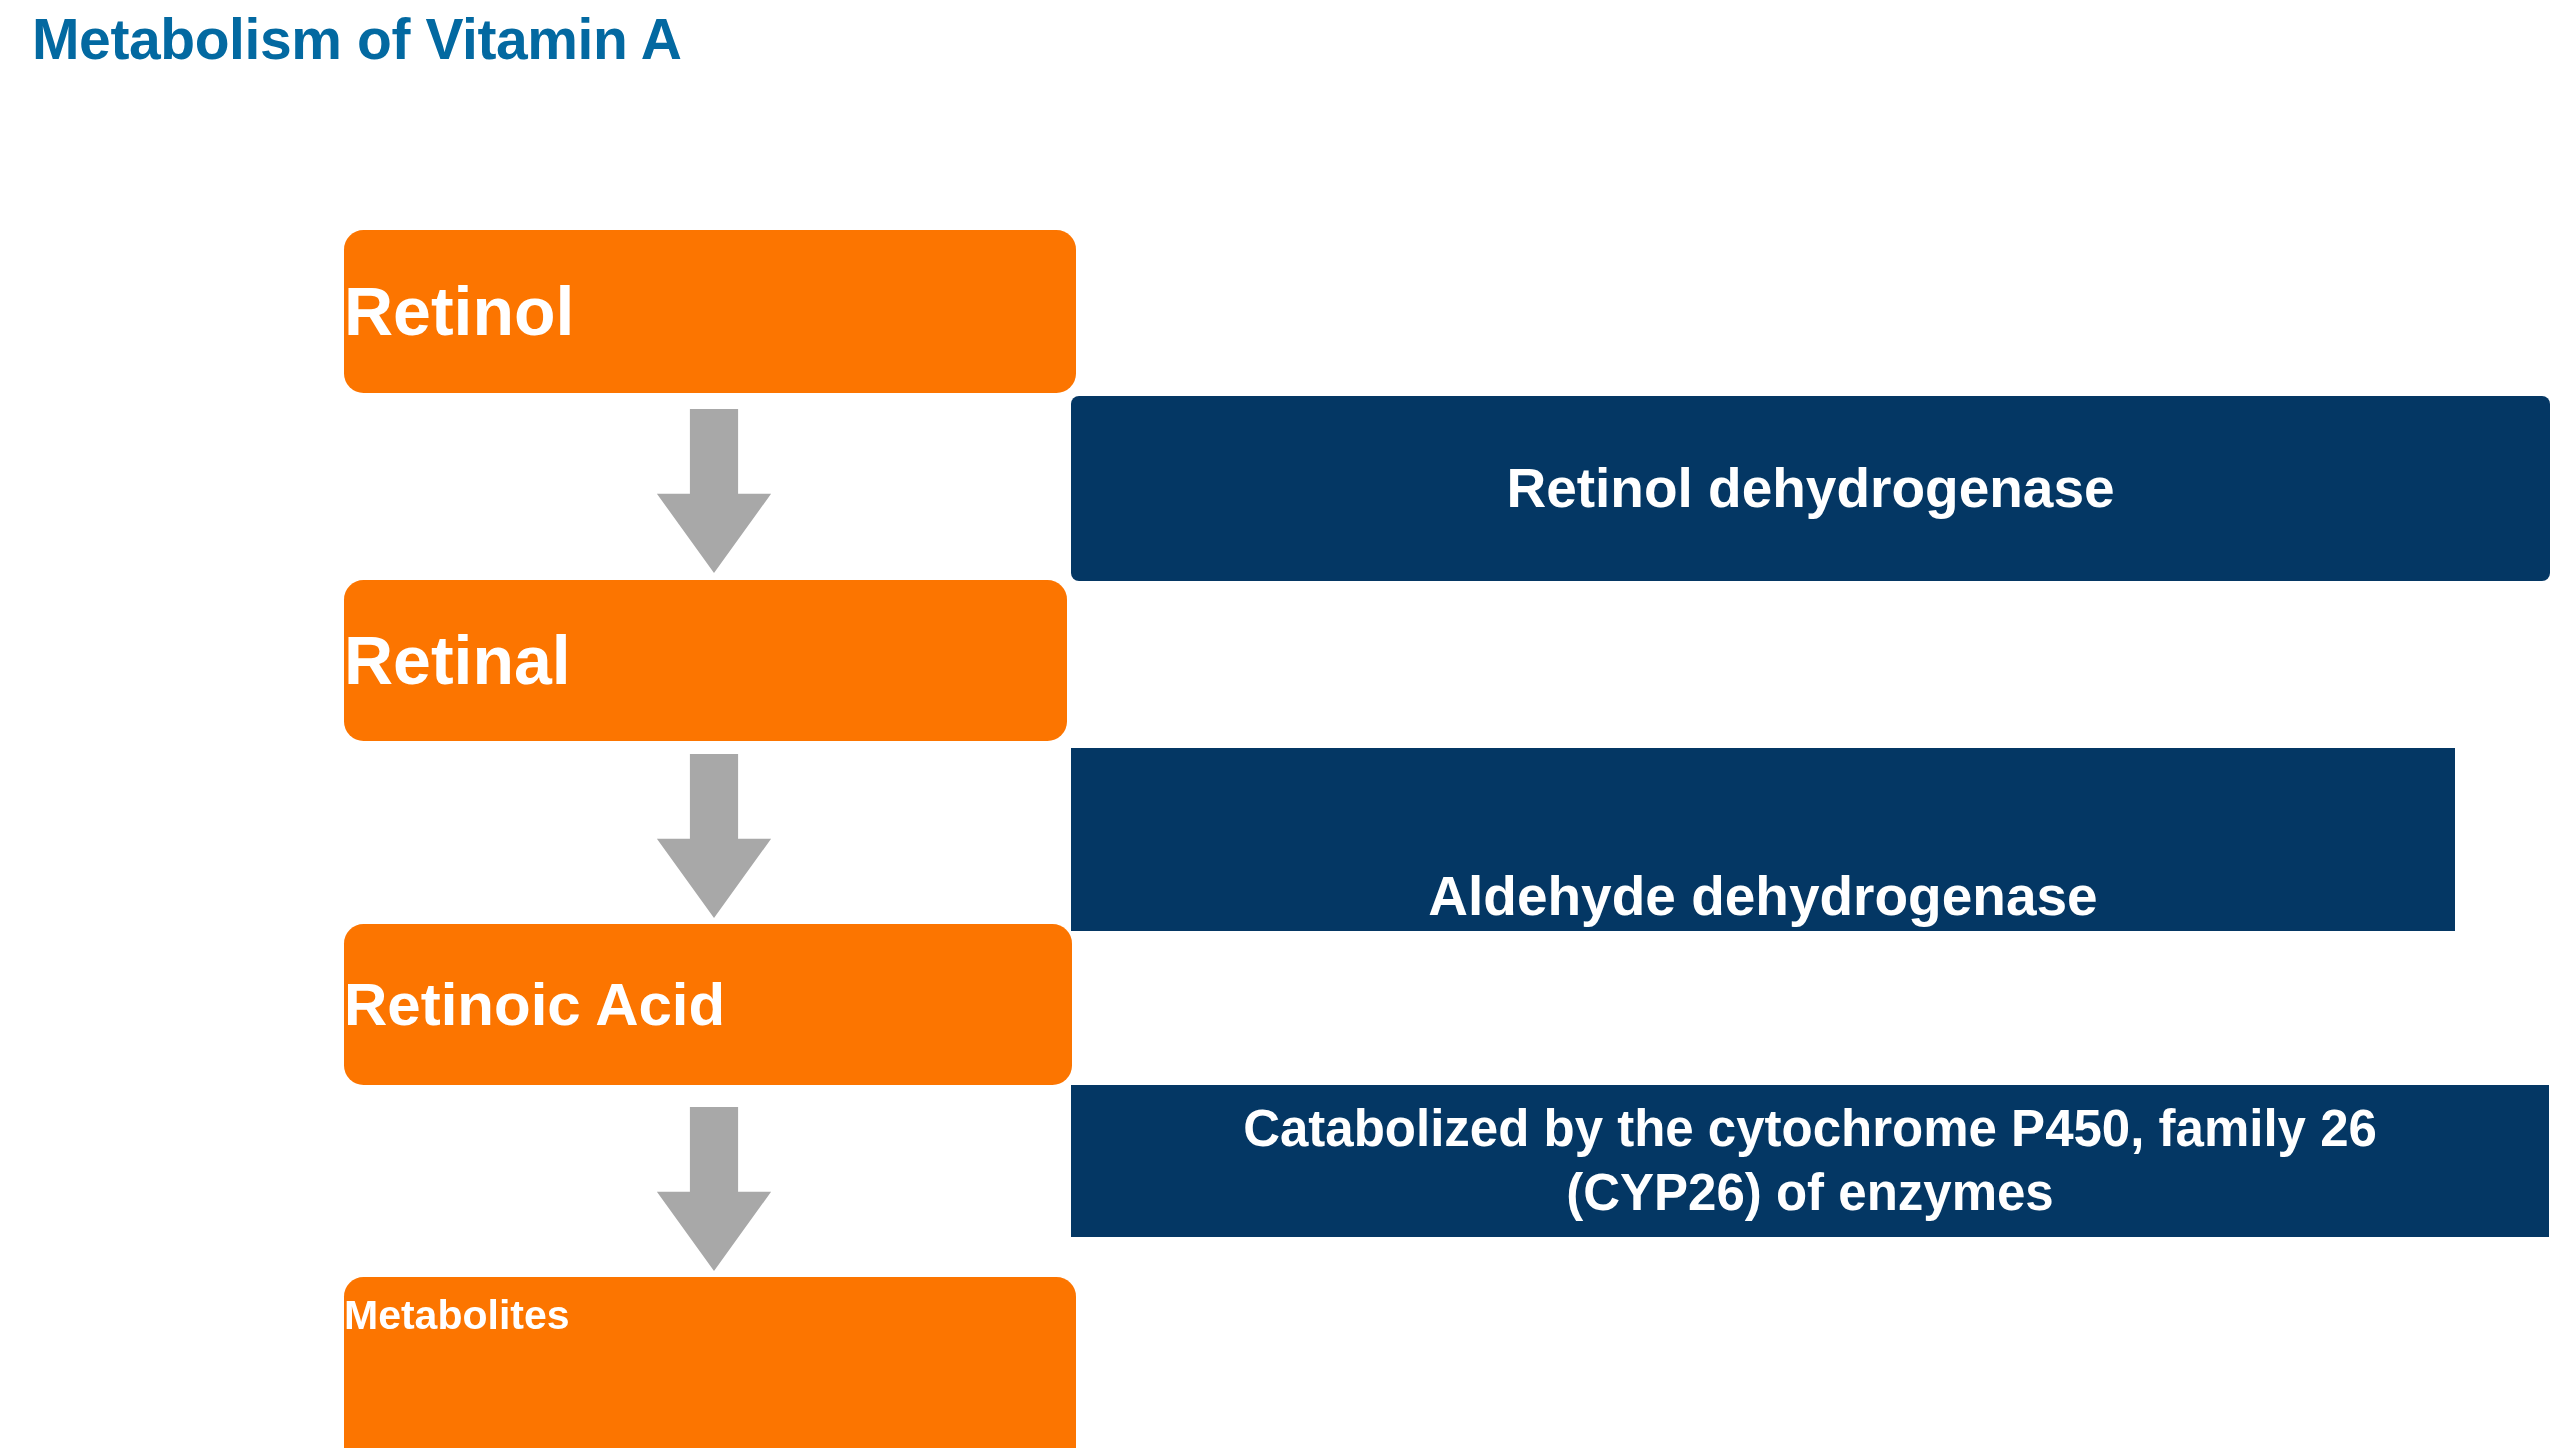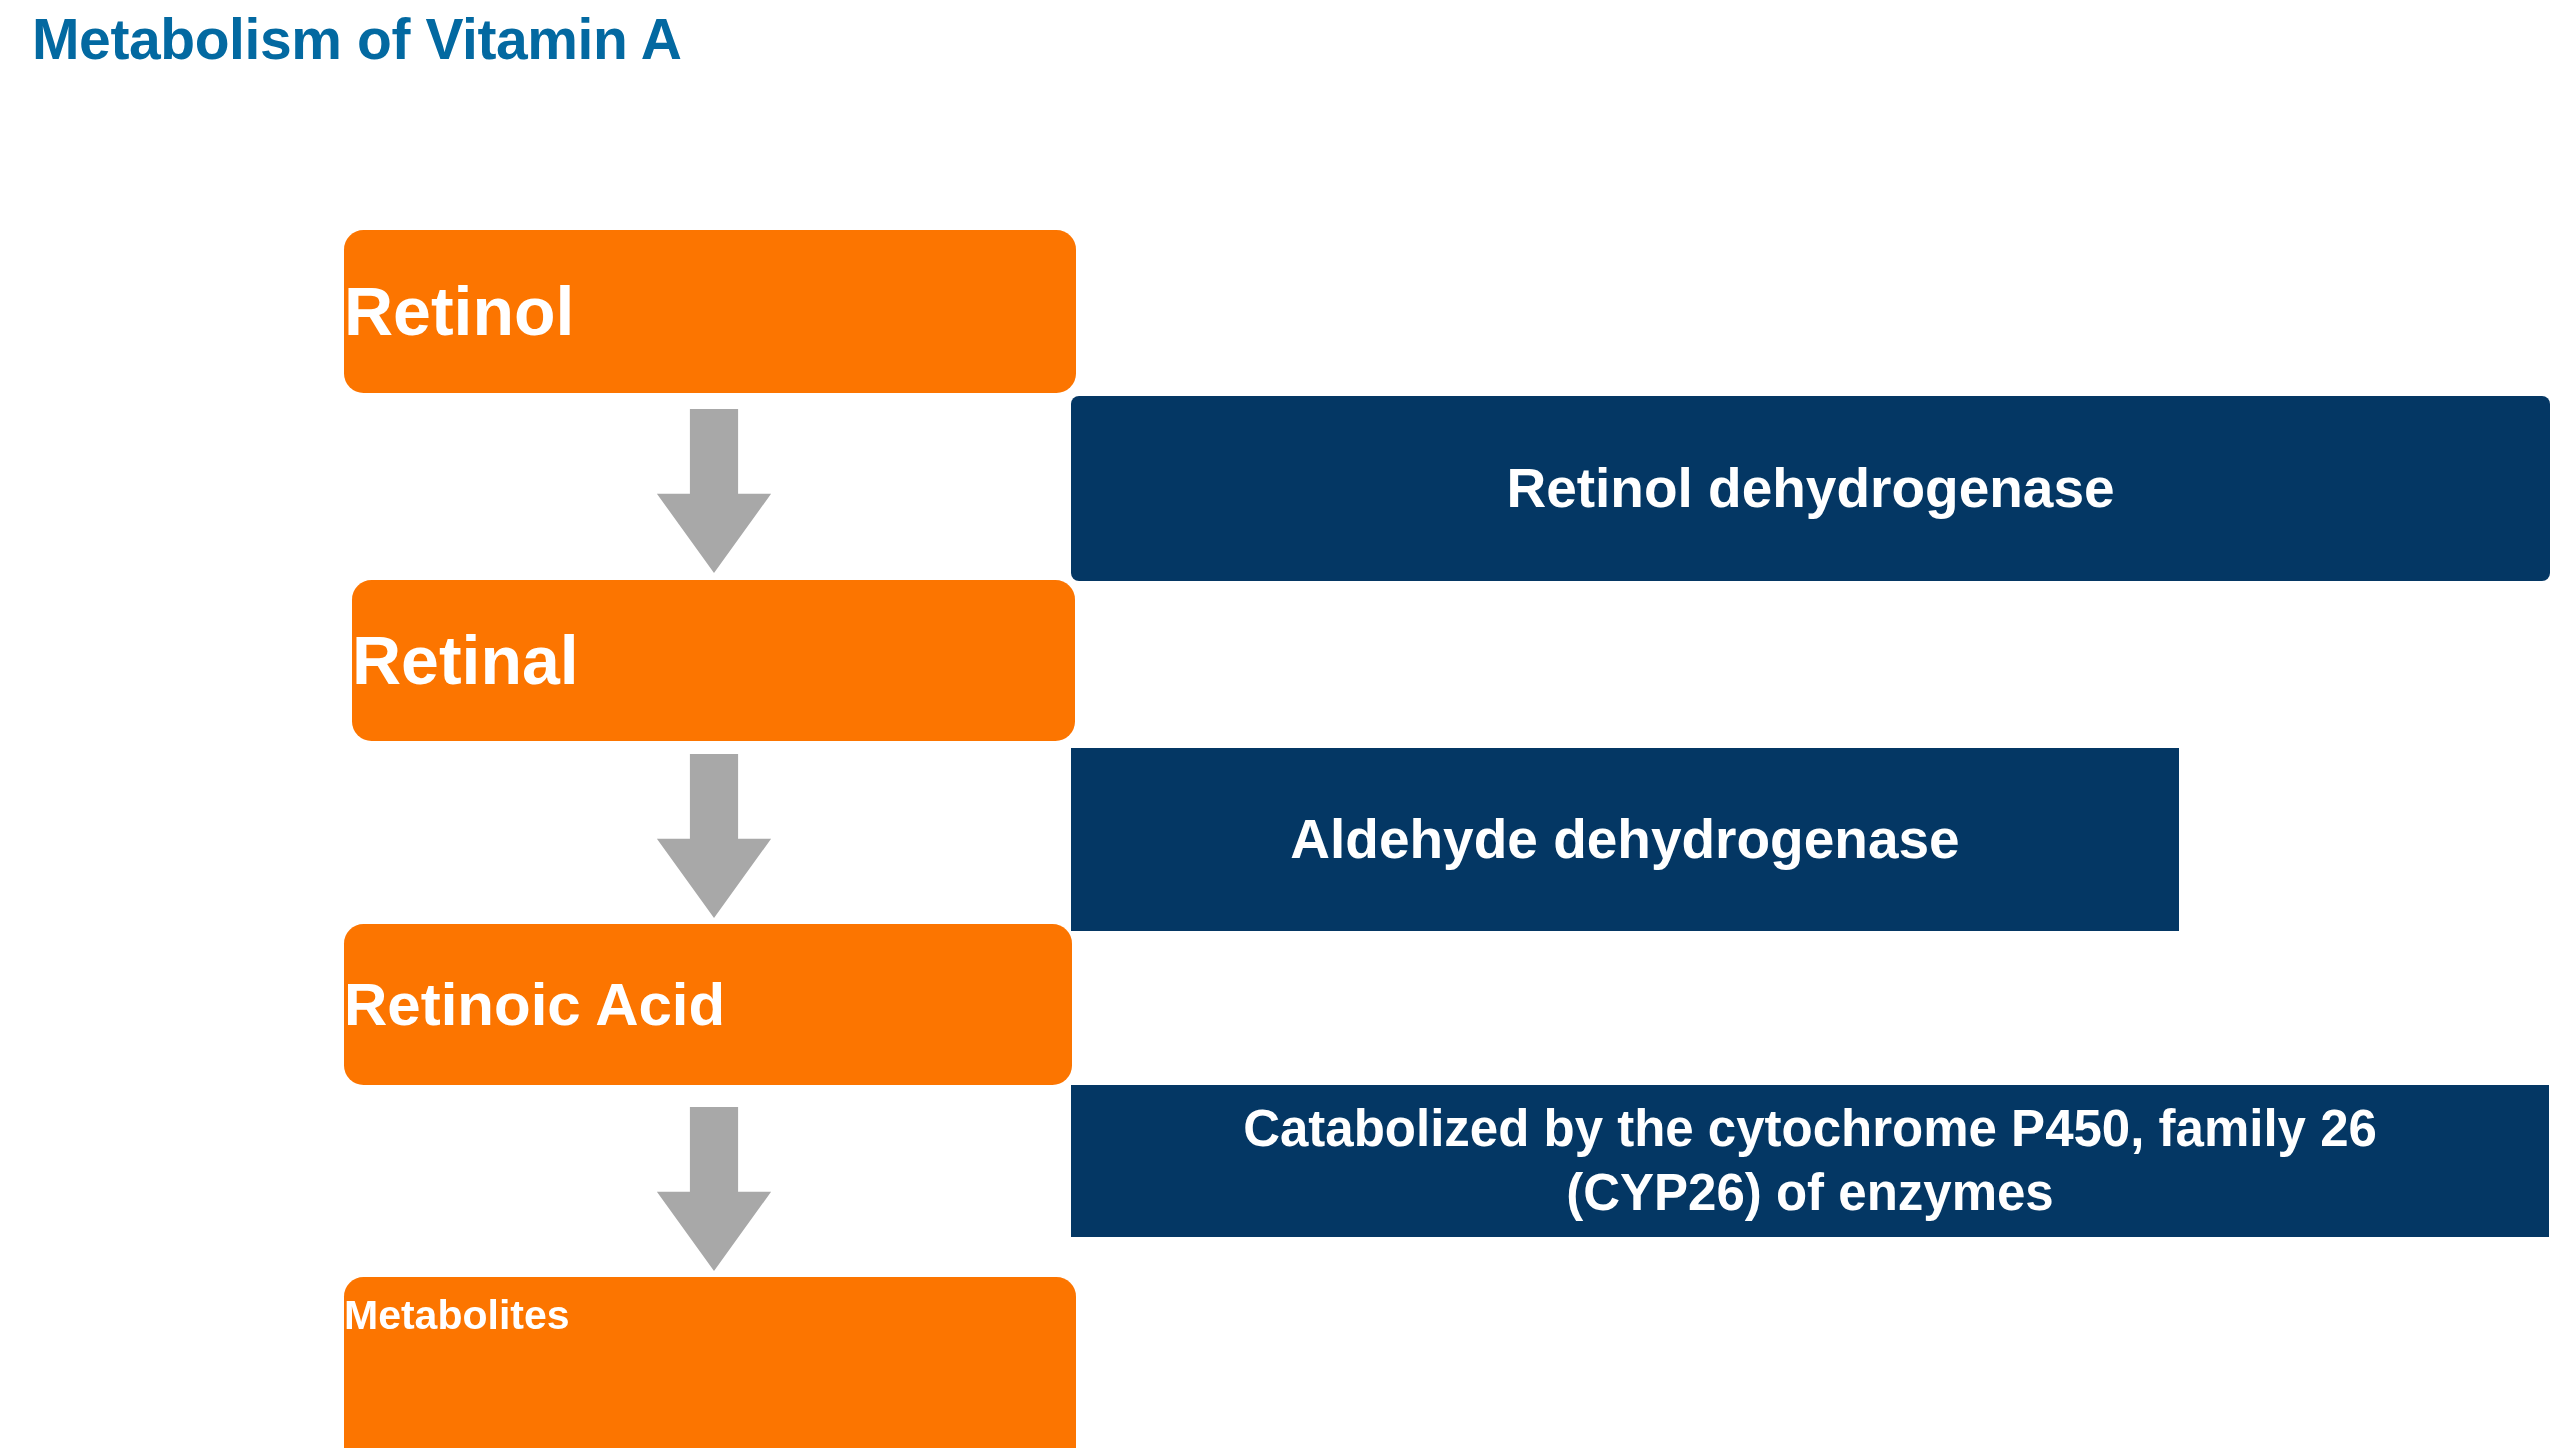--- a/index.html
+++ b/index.html
@@ -49,21 +49,20 @@
   }
   #node-retinol {
     left: 344px;  top: 230px;
     width: 732px; height: 163px;
     font-size: 68px;
   }
   #node-retinal {
     left: 344px;  top: 580px;
     width: 723px; height: 161px;
     font-size: 68px;
-    margin-left: 8px;
   }
   #node-retinoic-acid {
     left: 344px;  top: 924px;
     width: 728px; height: 161px;
     font-size: 60px;
   }
   #node-metabolites {
     left: 344px;  top: 1277px;
     width: 732px; height: 204px;
     font-size: 41px;
@@ -85,22 +84,23 @@
     line-height: 1.25;
   }
   #enzyme-retinol-dehydrogenase {
     left: 1071px; top: 396px;
     width: 1479px; height: 185px;
     font-size: 55px;
     border-radius: 8px;
   }
   #enzyme-aldehyde-dehydrogenase {
     left: 1071px; top: 748px;
-    width: 1108px; height: 183px;
+    width: 1384px; height: 183px;
     font-size: 55px;
+    align-items: flex-end;
   }
   #enzyme-cyp26 {
     left: 1071px; top: 1085px;
     width: 1478px; height: 152px;
     font-size: 51px;
     padding: 0 23px;
   }
   .enzyme-text { display: block; }
 
   

